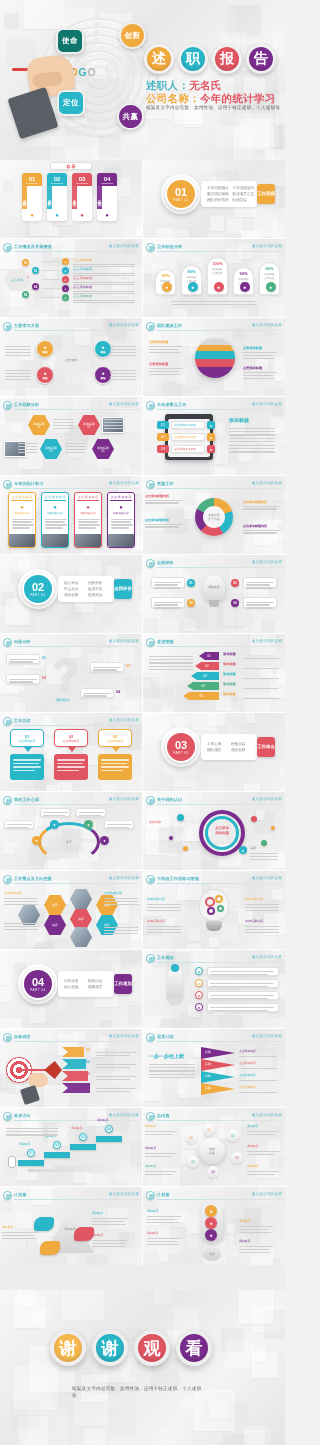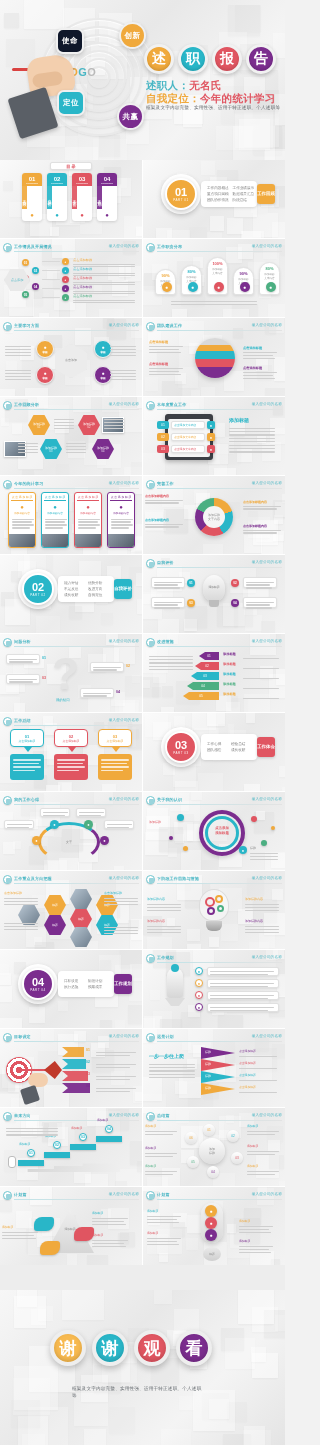--- a/index.html
+++ b/index.html
@@ -270,37 +270,37 @@
         <span>L</span><span>O</span><span>G</span><span>O</span>
       </div>
 
       <div class="dart">
         <div class="shaft"></div>
           <div class="tip"></div>
       </div>
       <div class="hand"></div>
       <div class="cuff"></div>
 
-      <div class="bubble" id="bub0" style="left: 56px; top: 28px; background: #0f172a;">使命</div>
+      <div class="bubble" id="bub0" style="left: 56px; top: 28px; background: #0f766e;">使命</div>
       <div class="bubble round" id="bub1" style="left: 119px; top: 22px; background: rgb(240, 169, 60);">创新</div>
       <div class="bubble" id="bub2" style="left: 57px; top: 90px; background: rgb(41, 182, 200);">定位</div>
       <div class="bubble round" id="bub3" style="left: 117px; top: 103px; background: rgb(123, 45, 142);">共赢</div>
 
       <div class="title-circles" id="titleCircles">
           <div class="tc" style="background:#f0a93c">述</div>
           <div class="tc" style="background:#29b6c8">职</div>
           <div class="tc" style="background:#e05561">报</div>
           <div class="tc" style="background:#7b2d8e">告</div>
         </div>
 
       <div class="hero-sub1">
         <span class="k">述职人：</span><span class="v">无名氏</span>
       </div>
       <div class="hero-sub2">
-        <span class="k">自我定位：</span><span class="v">今年的统计学习</span>
+        <span class="k">公司名称：</span><span class="v">今年的统计学习</span>
       </div>
       <div class="hero-note">框架及文字内容完整、实用性强、适用于转正述职、个人述职等</div>
     </div>
   </div>
 
   <div class="grid" id="grid">
       <div class="slide">
       <div class="sq-bg">
           <i class="" style="left:80.0px;top:52.9px;width:21.5px;height:21.5px;opacity:0.36"></i>
           <i class=" d" style="left:48.6px;top:32.0px;width:8.1px;height:8.1px;opacity:0.60"></i>

